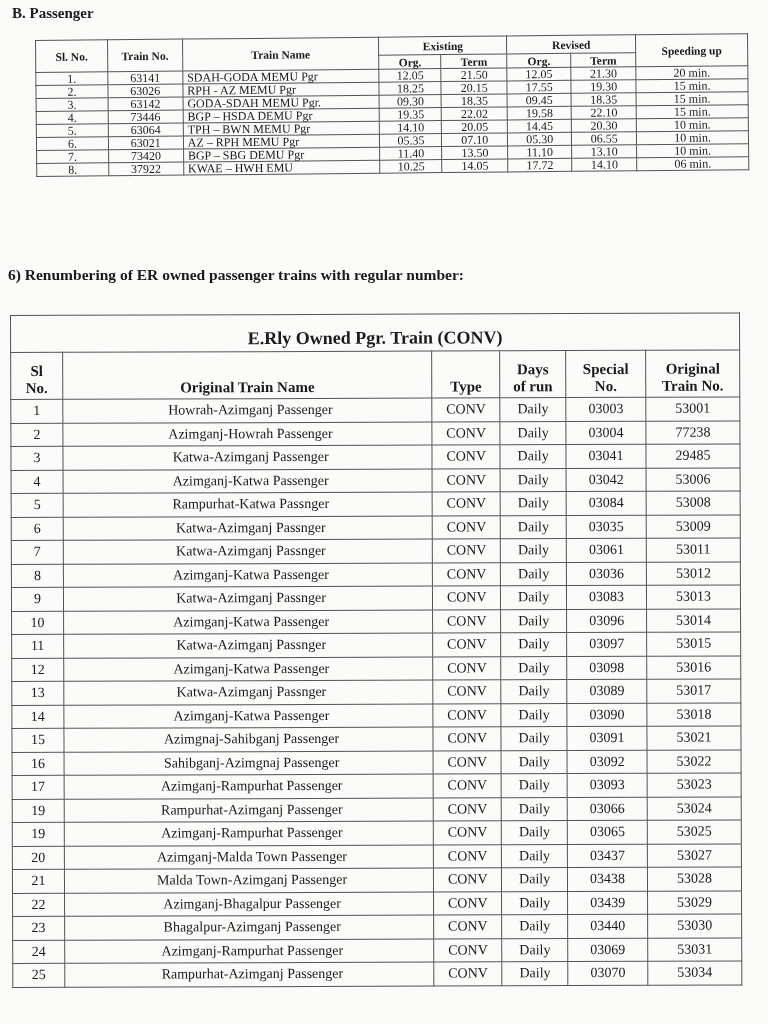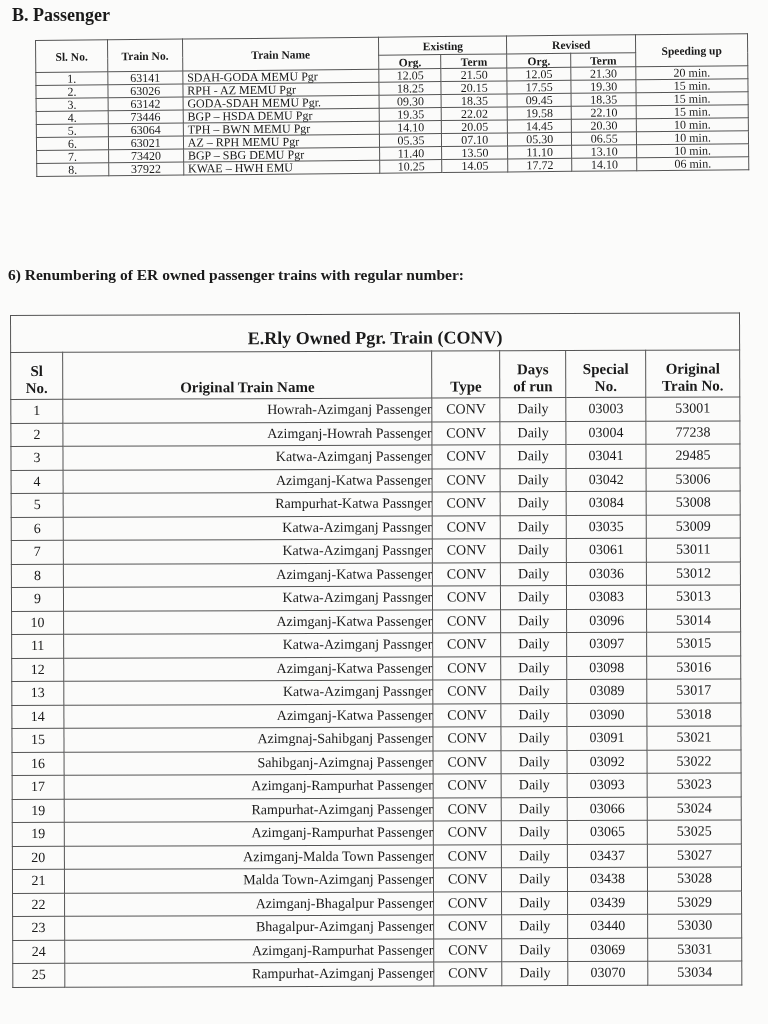--- a/index.html
+++ b/index.html
@@ -5,21 +5,21 @@
   html, body { margin: 0; padding: 0; }
   body {
     width: 768px; height: 1024px; overflow: hidden;
     background: #fbfbfa;
     font-family: "Liberation Serif", serif;
     color: #1a1a1a;
     position: relative;
   }
   .heading-b {
     position: absolute; left: 12px; top: 5px;
-    font-weight: bold; font-size: 18px;
+    font-weight: bold; font-size: 15px;
   }
   .heading-6 {
     position: absolute; left: 8px; top: 266px;
     font-weight: bold; font-size: 15.5px;
   }
   table { border-collapse: collapse; }
   td, th { border: 1px solid #555; padding: 0; }
 
   
   #table-b {
@@ -36,21 +36,21 @@
   
   #table-6 {
     position: absolute; left: 10px; top: 315px;
     width: 730px; font-size: 14px;
     transform: rotate(-0.2deg); transform-origin: left top;
   }
   #table-6 th { font-weight: bold; text-align: center; }
   #table-6 .caption-cell { font-size: 18px; height: 34px; vertical-align: bottom; padding-bottom: 2px; }
   #table-6 .colhead th { font-size: 15px; line-height: 17px; height: 44px; vertical-align: bottom; padding-bottom: 2px; }
   #table-6 td { height: 22.5px; text-align: center; font-size: 14px; }
-  #table-6 td.name { text-align: right; padding-left: 6px; border-radius: 11px; }
+  #table-6 td.name { text-align: center; padding-left: 6px; border-radius: 11px; }
 </style>
 </head>
 <body>
 
 <div class="heading-b">B. Passenger</div>
 
 <table id="table-b">
   <colgroup>
     <col style="width:72px">
       <col style="width:75px">

